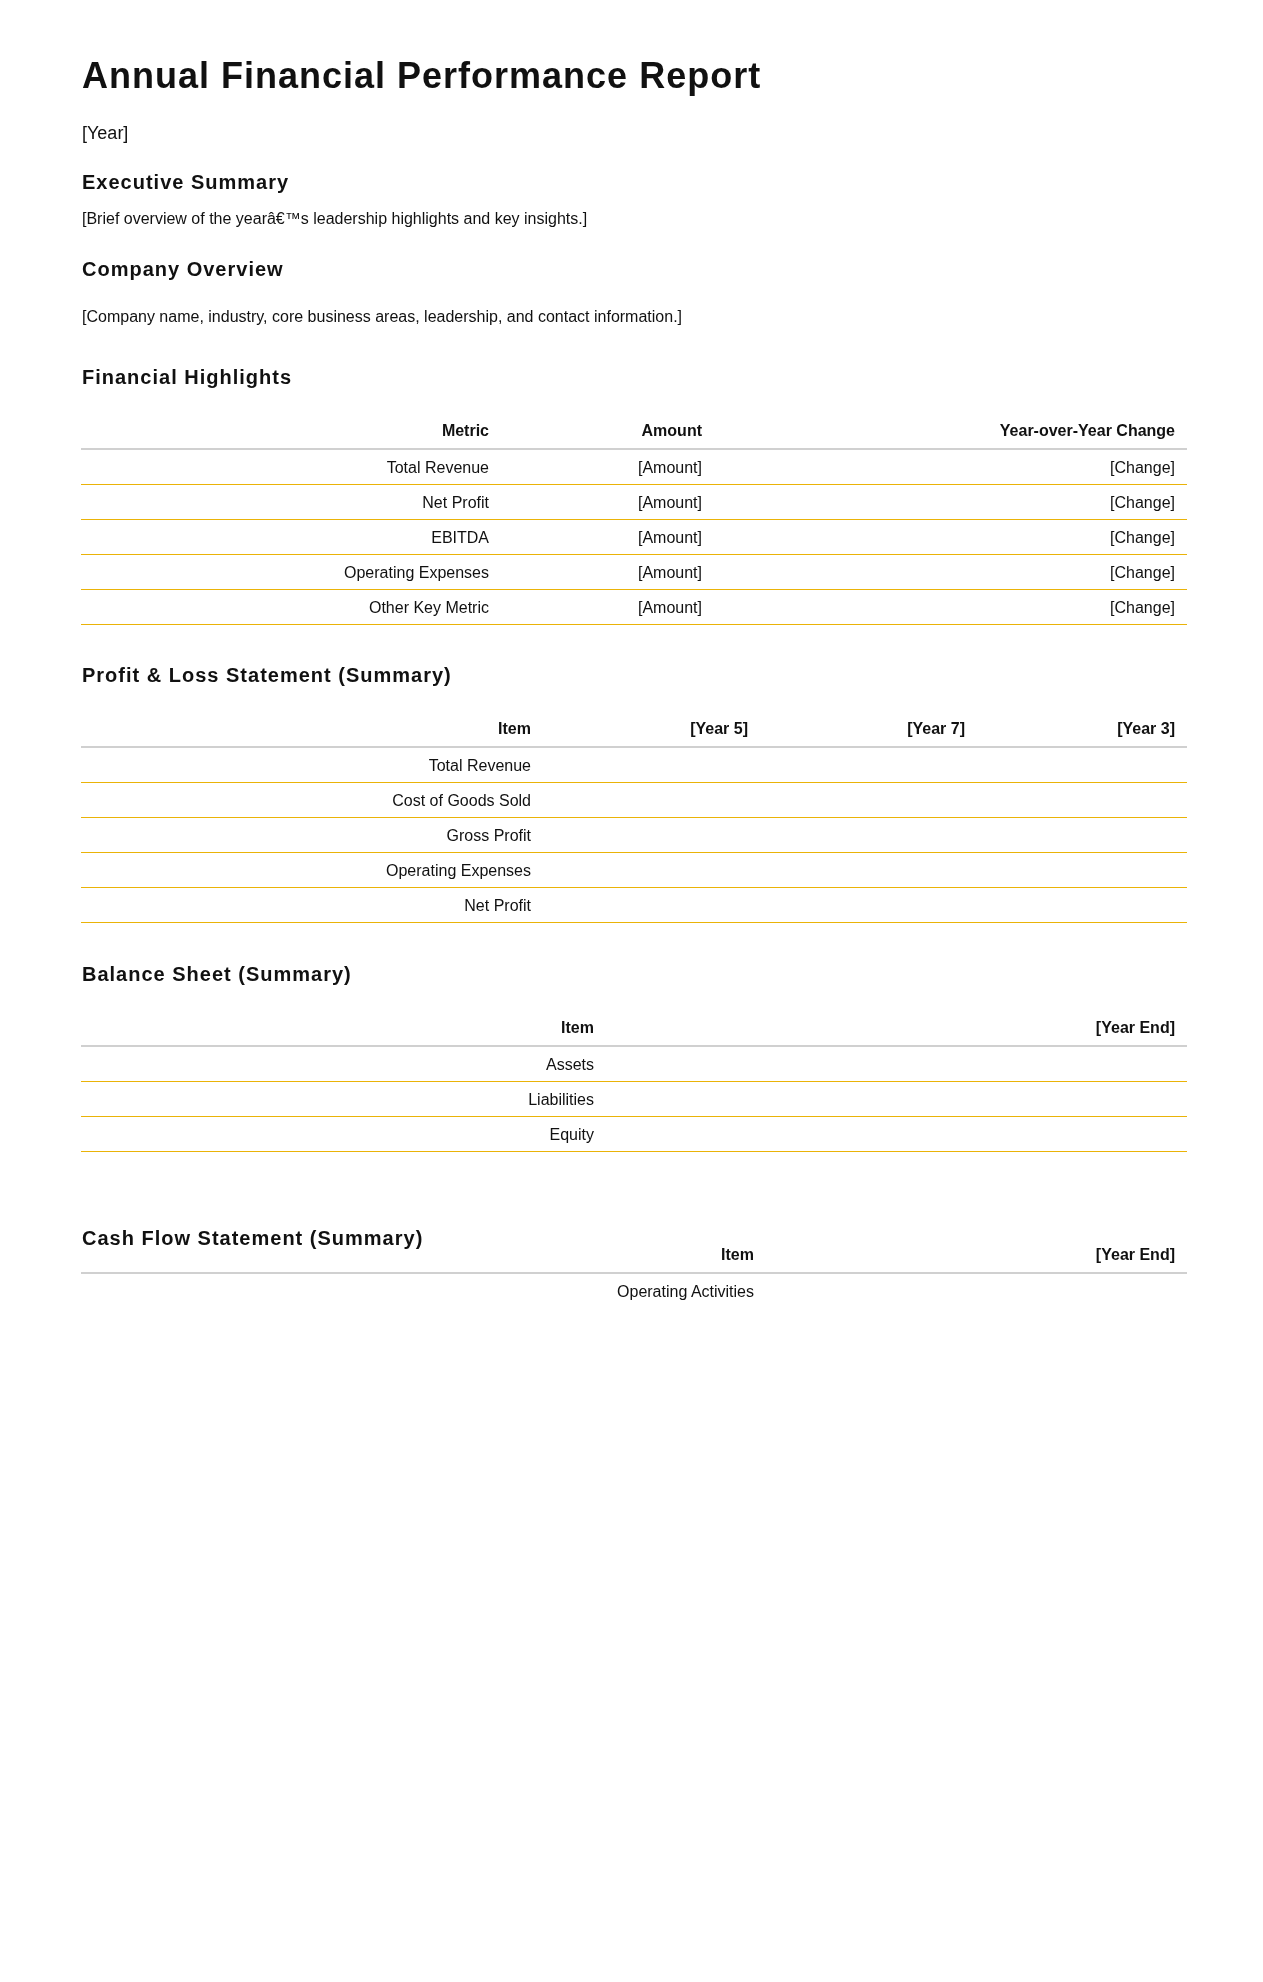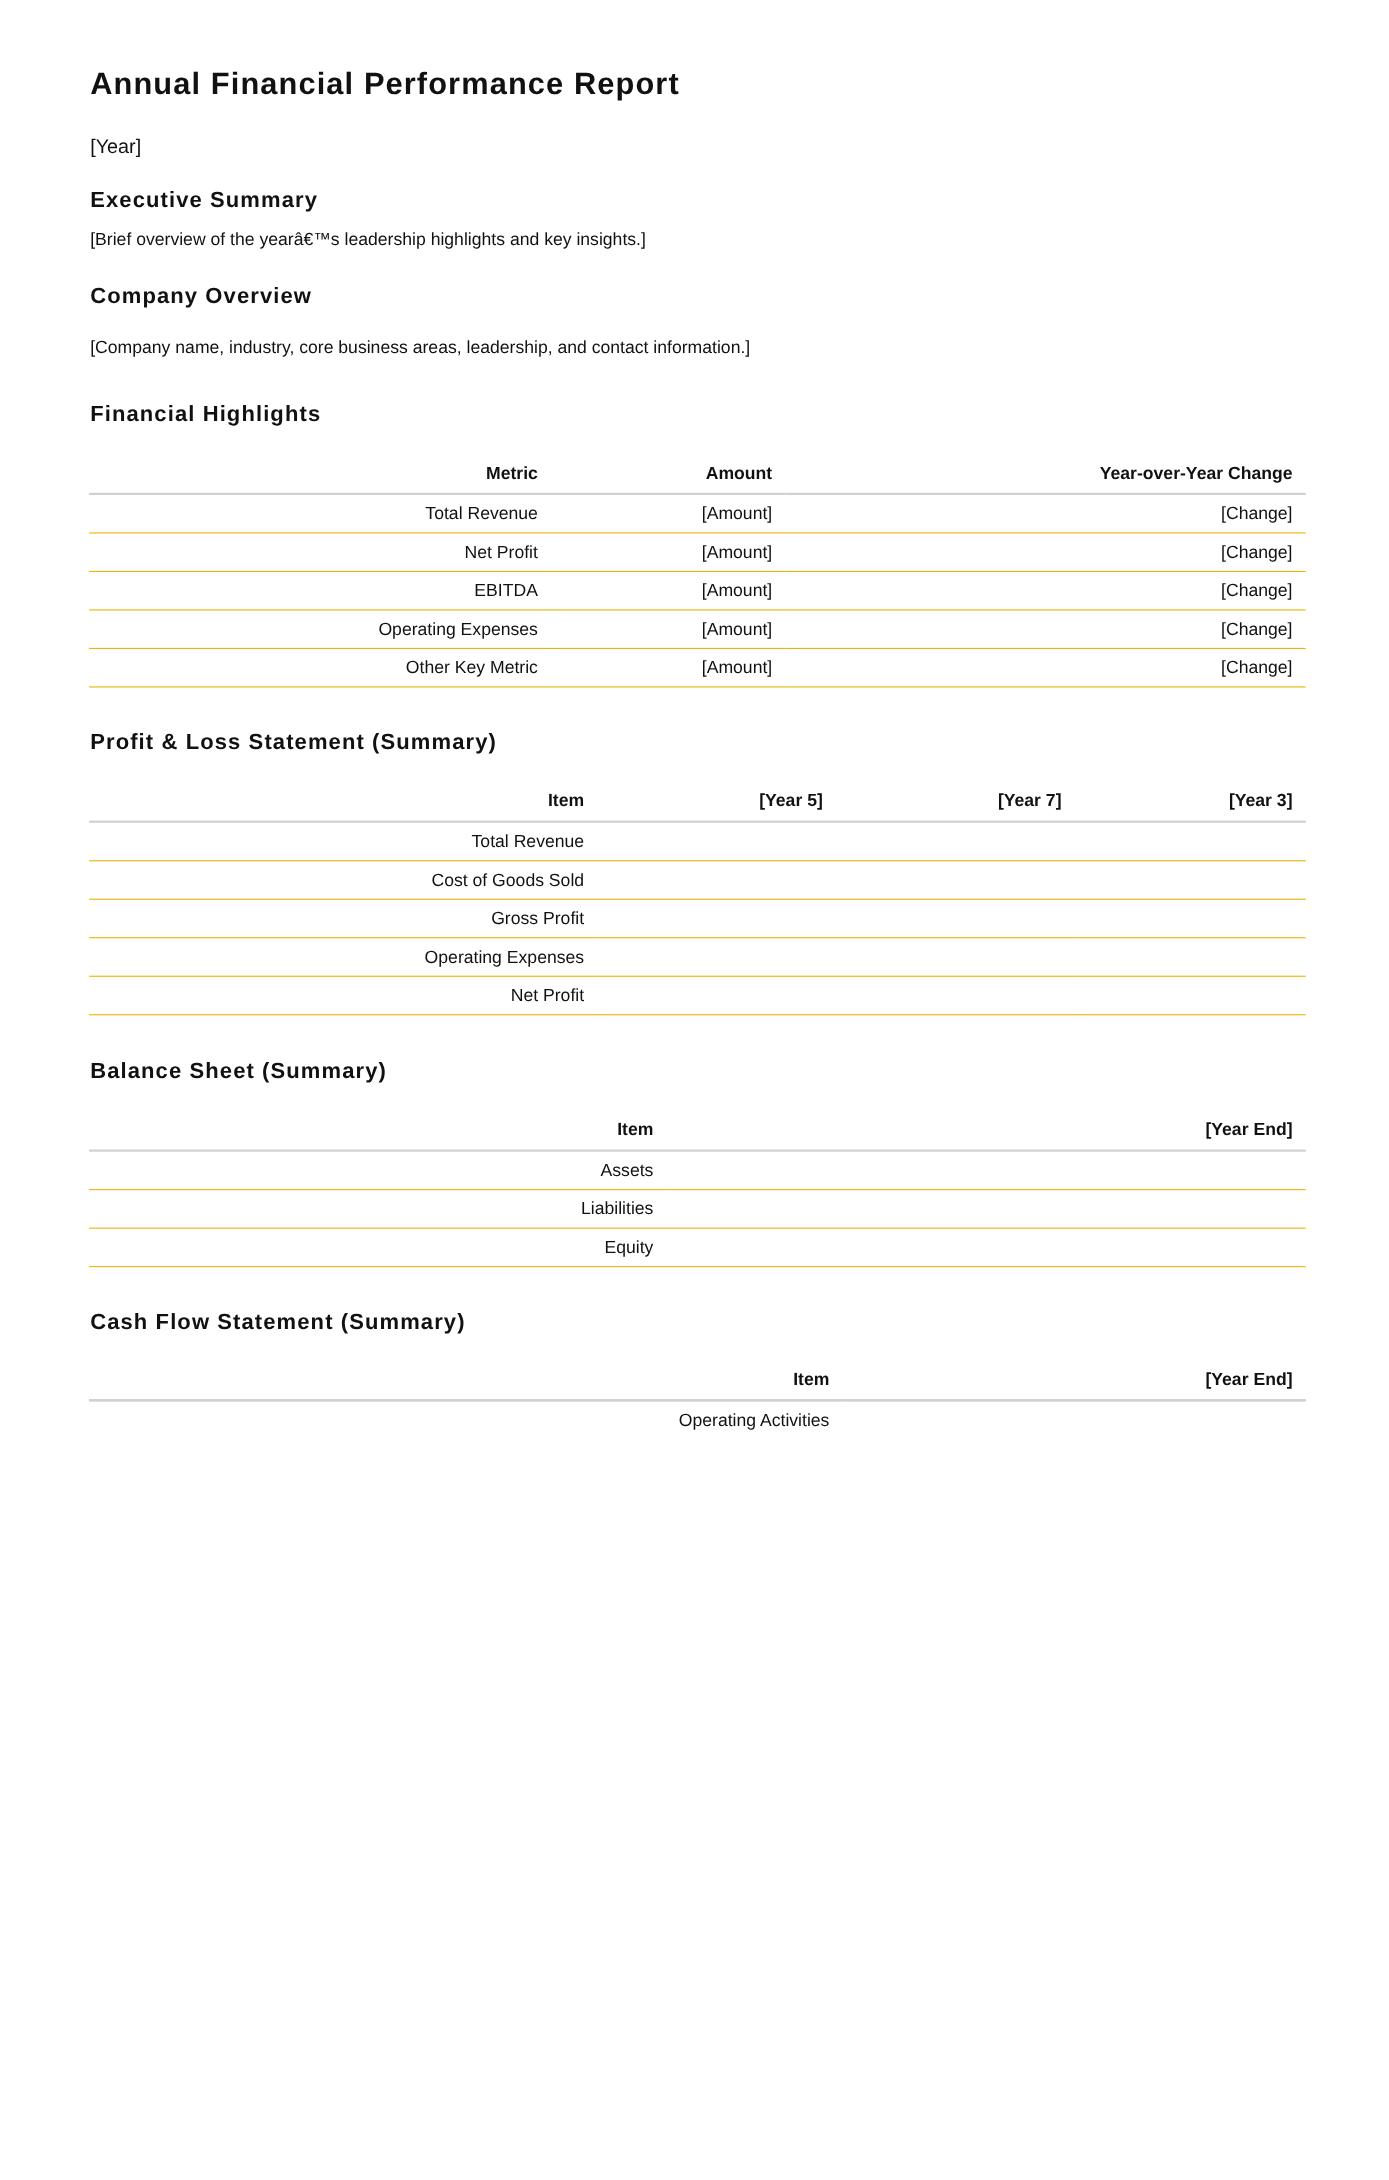--- a/index.html
+++ b/index.html
@@ -19,21 +19,21 @@
       position: absolute;
       left: 82px;
       top: 0;
       width: 1105px;
     }
     .title {
       position: absolute;
       left: 0;
       top: 58px;
       margin: 0;
-      font-size: 28px;
+      font-size: 36px;
       line-height: 36px;
       font-weight: bold;
       letter-spacing: 1px;
       white-space: nowrap;
     }
     .year {
       position: absolute;
       left: 0;
       top: 120px;
       margin: 0;
@@ -217,21 +217,21 @@
         <td>Liabilities</td>
         <td></td>
       </tr>
       <tr>
         <td>Equity</td>
         <td></td>
       </tr>
     </tbody>
   </table>
 
-  <h2 class="h2" style="top:1187px;">Cash Flow Statement (Summary)</h2>
+  <h2 class="h2" style="top:1223px;">Cash Flow Statement (Summary)</h2>
   <table class="report" style="top:1237px;">
     <colgroup>
       <col style="width:685px">
       <col>
     </colgroup>
     <thead>
       <tr>
         <th>Item</th>
         <th>[Year End]</th>
       </tr>

